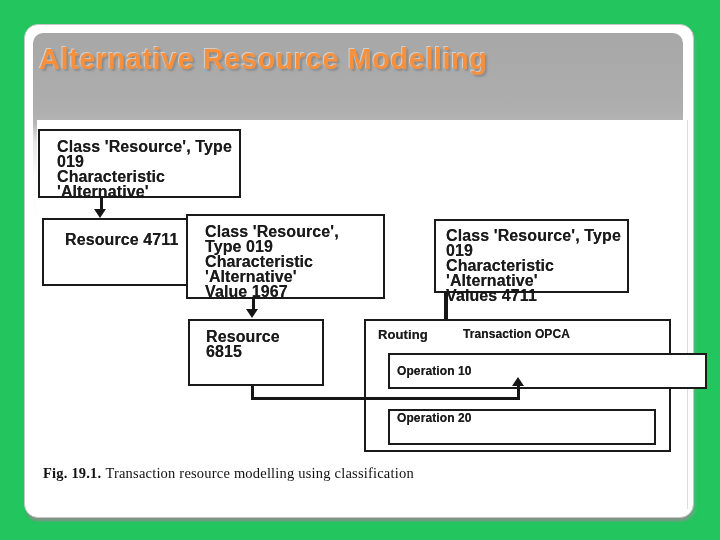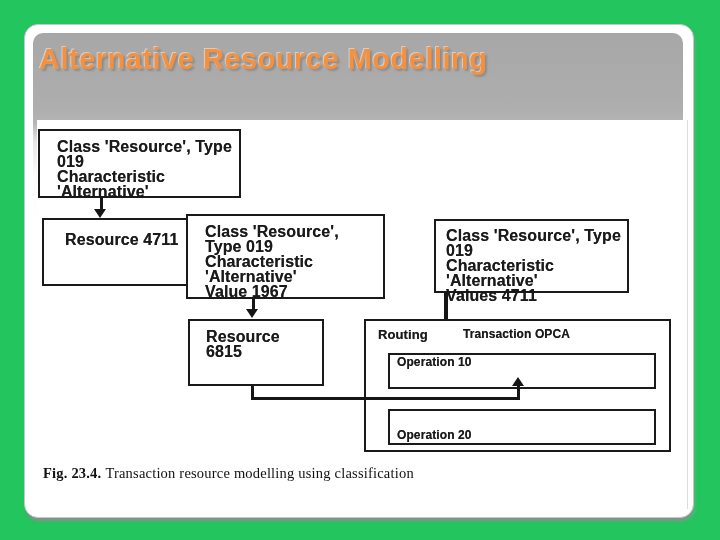--- a/index.html
+++ b/index.html
@@ -85,30 +85,30 @@
         <div>Values 4711</div>
       </div>
 
       <div class="vline" style="left:407px;top:172px;height:56px;width:4px;"></div>
       <div class="head-down big" style="left:400px;top:227px;"></div>
 
       <div class="scanbox" style="left:327px;top:199px;width:307px;height:133px;"></div>
       <div class="lbl btext" style="left:341px;top:207px;font-size:13px;">Routing</div>
       <div class="lbl btext" style="left:426px;top:207px;font-size:12px;">Transaction OPCA</div>
 
-      <div class="scanbox btext" style="left:351px;top:233px;width:268px;height:36px;display:flex;align-items:flex-start;padding-left:7px;font-size:12px;">
+      <div class="scanbox btext" style="left:351px;top:233px;width:319px;height:36px;display:flex;align-items:center;padding-left:7px;font-size:12px;">
         <div>Operation 10</div>
       </div>
-      <div class="scanbox btext" style="left:351px;top:289px;width:268px;height:36px;display:flex;align-items:flex-end;padding-left:7px;font-size:12px;">
+      <div class="scanbox btext" style="left:351px;top:289px;width:268px;height:36px;display:flex;align-items:flex-start;padding-left:7px;font-size:12px;">
         <div>Operation 20</div>
       </div>
 
       <div class="vline" style="left:214px;top:266px;height:14px;"></div>
       <div class="hline" style="left:214px;top:277px;width:269px;"></div>
       <div class="vline" style="left:480px;top:265px;height:15px;"></div>
       <div class="head-up" style="left:475px;top:257px;"></div>
 
       <div class="caption">
-        <span class="cap-label">Fig. 23.4.</span><span>Transaction resource modelling using classification</span>
+        <span class="cap-label">Fig. 19.1.</span><span>Transaction resource modelling using classification</span>
       </div>
     </div>
   </div>
 </div>
 
 </body></html>

